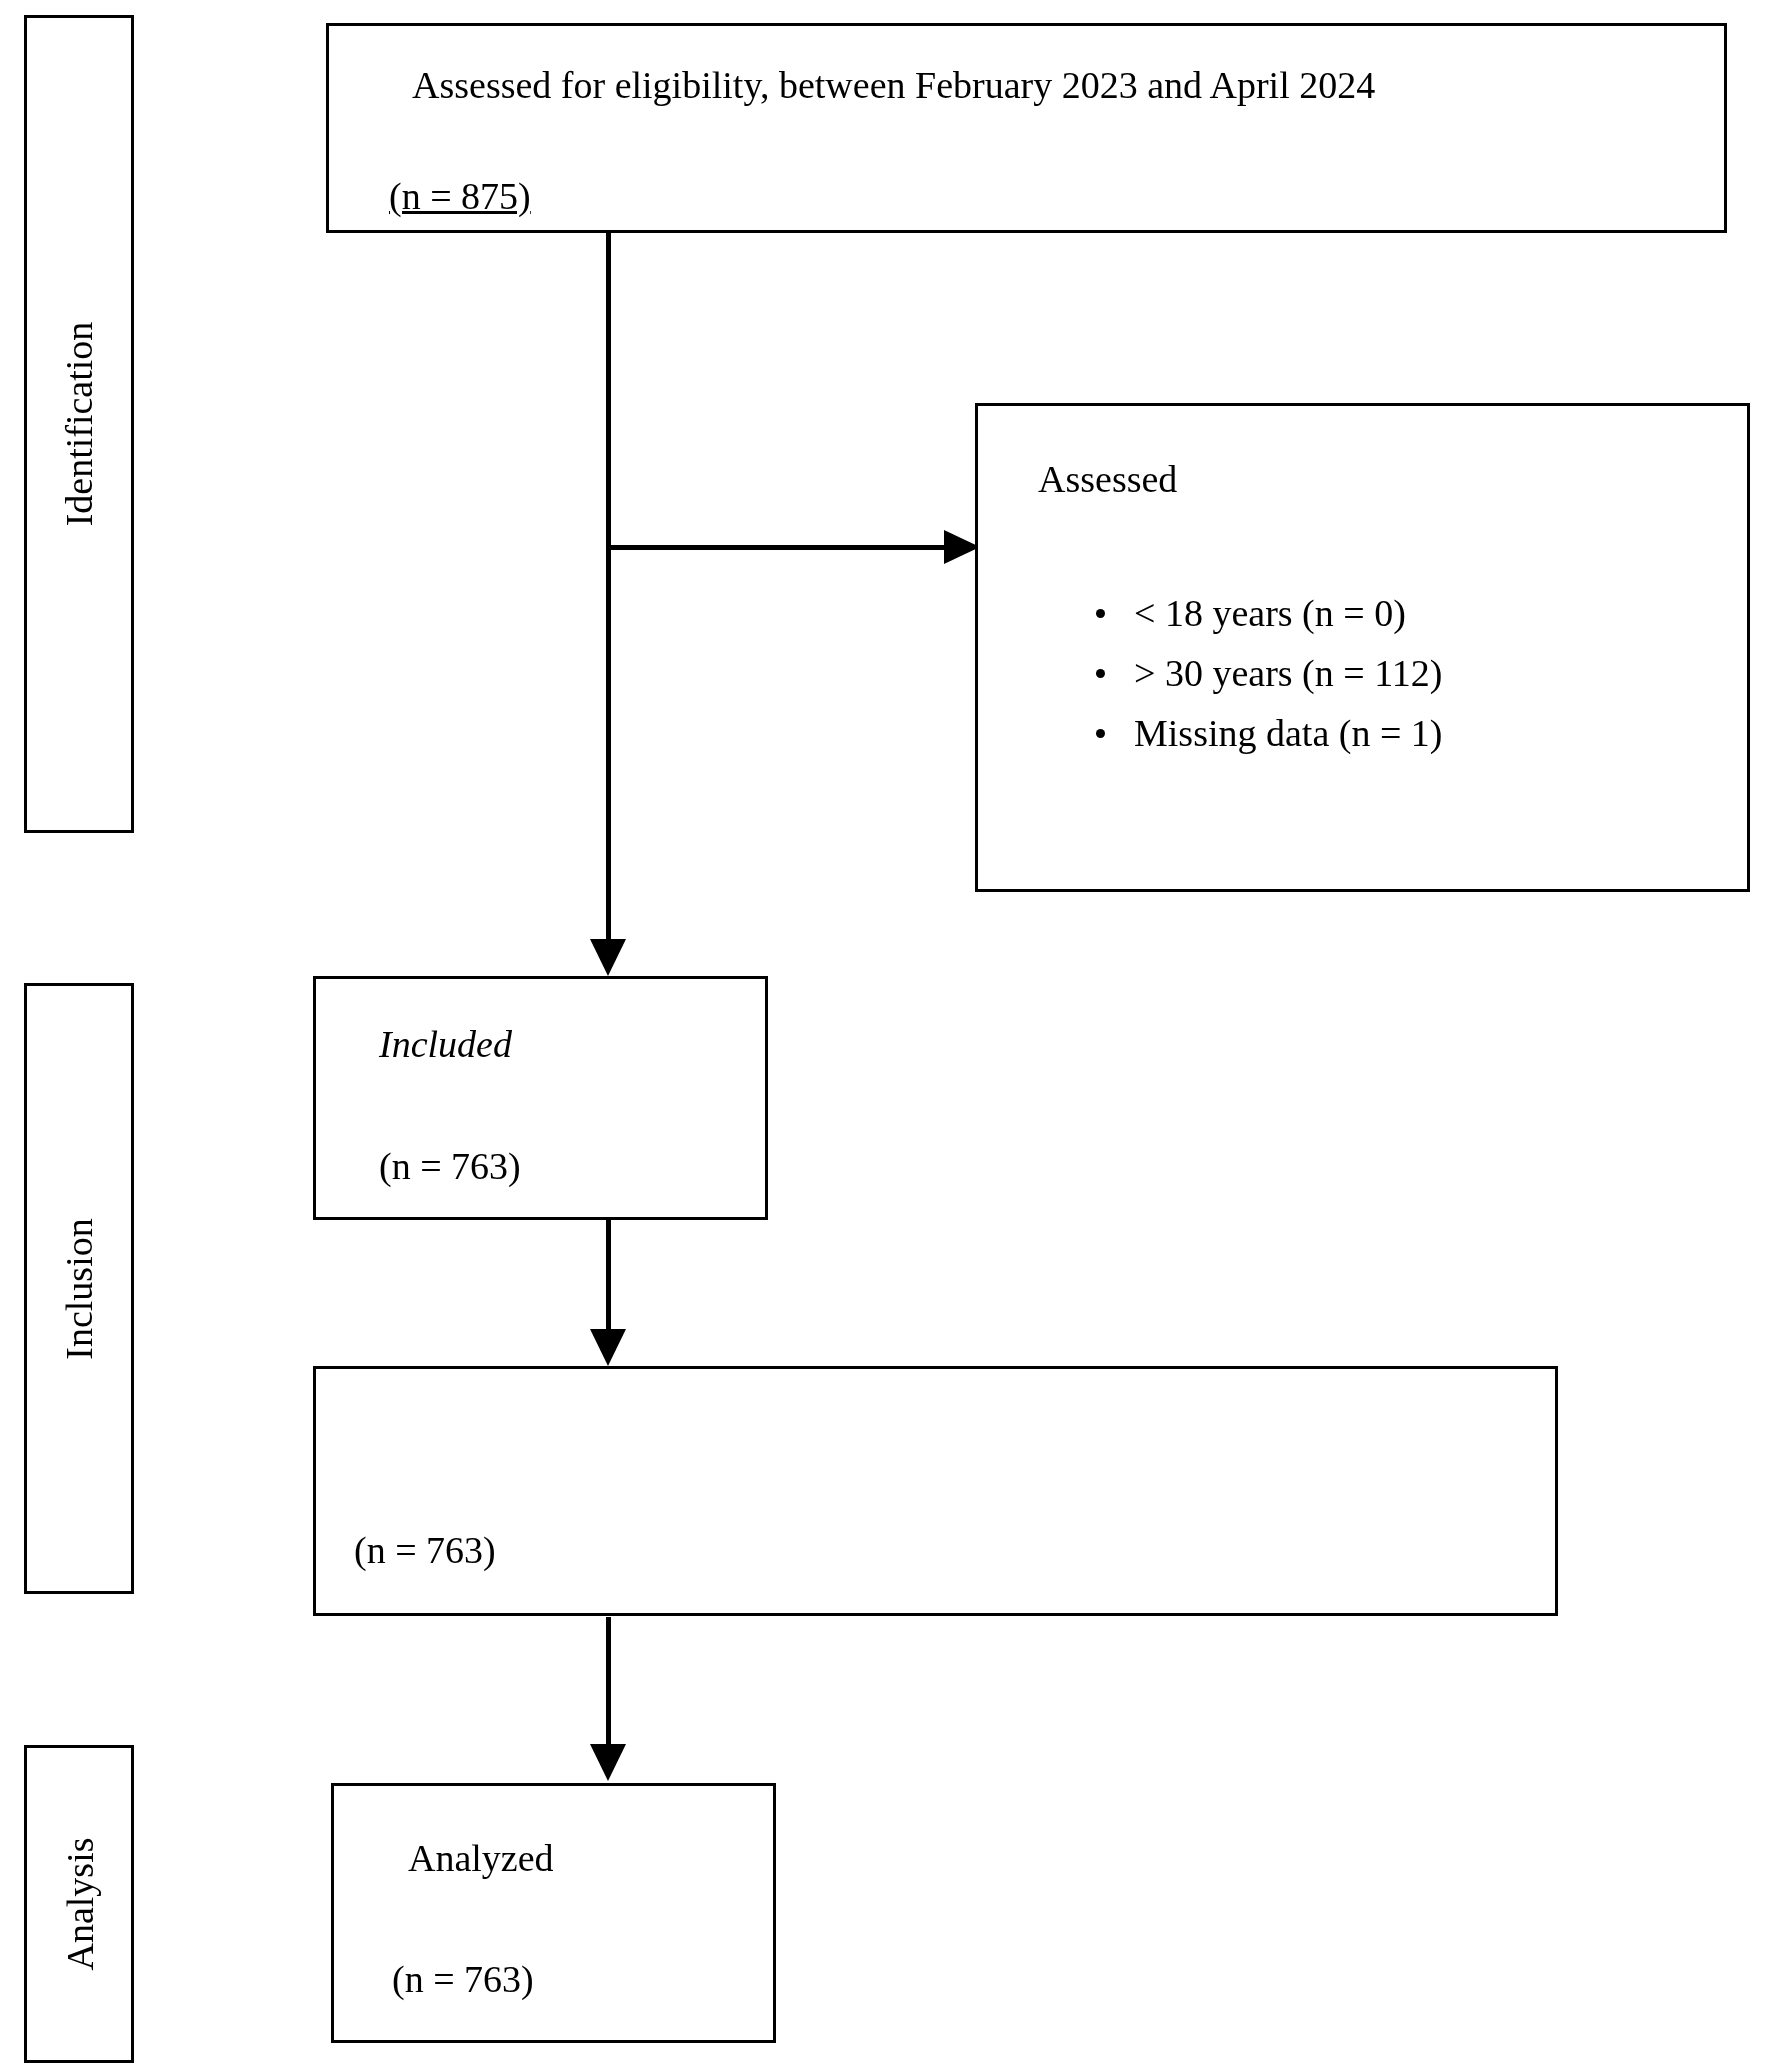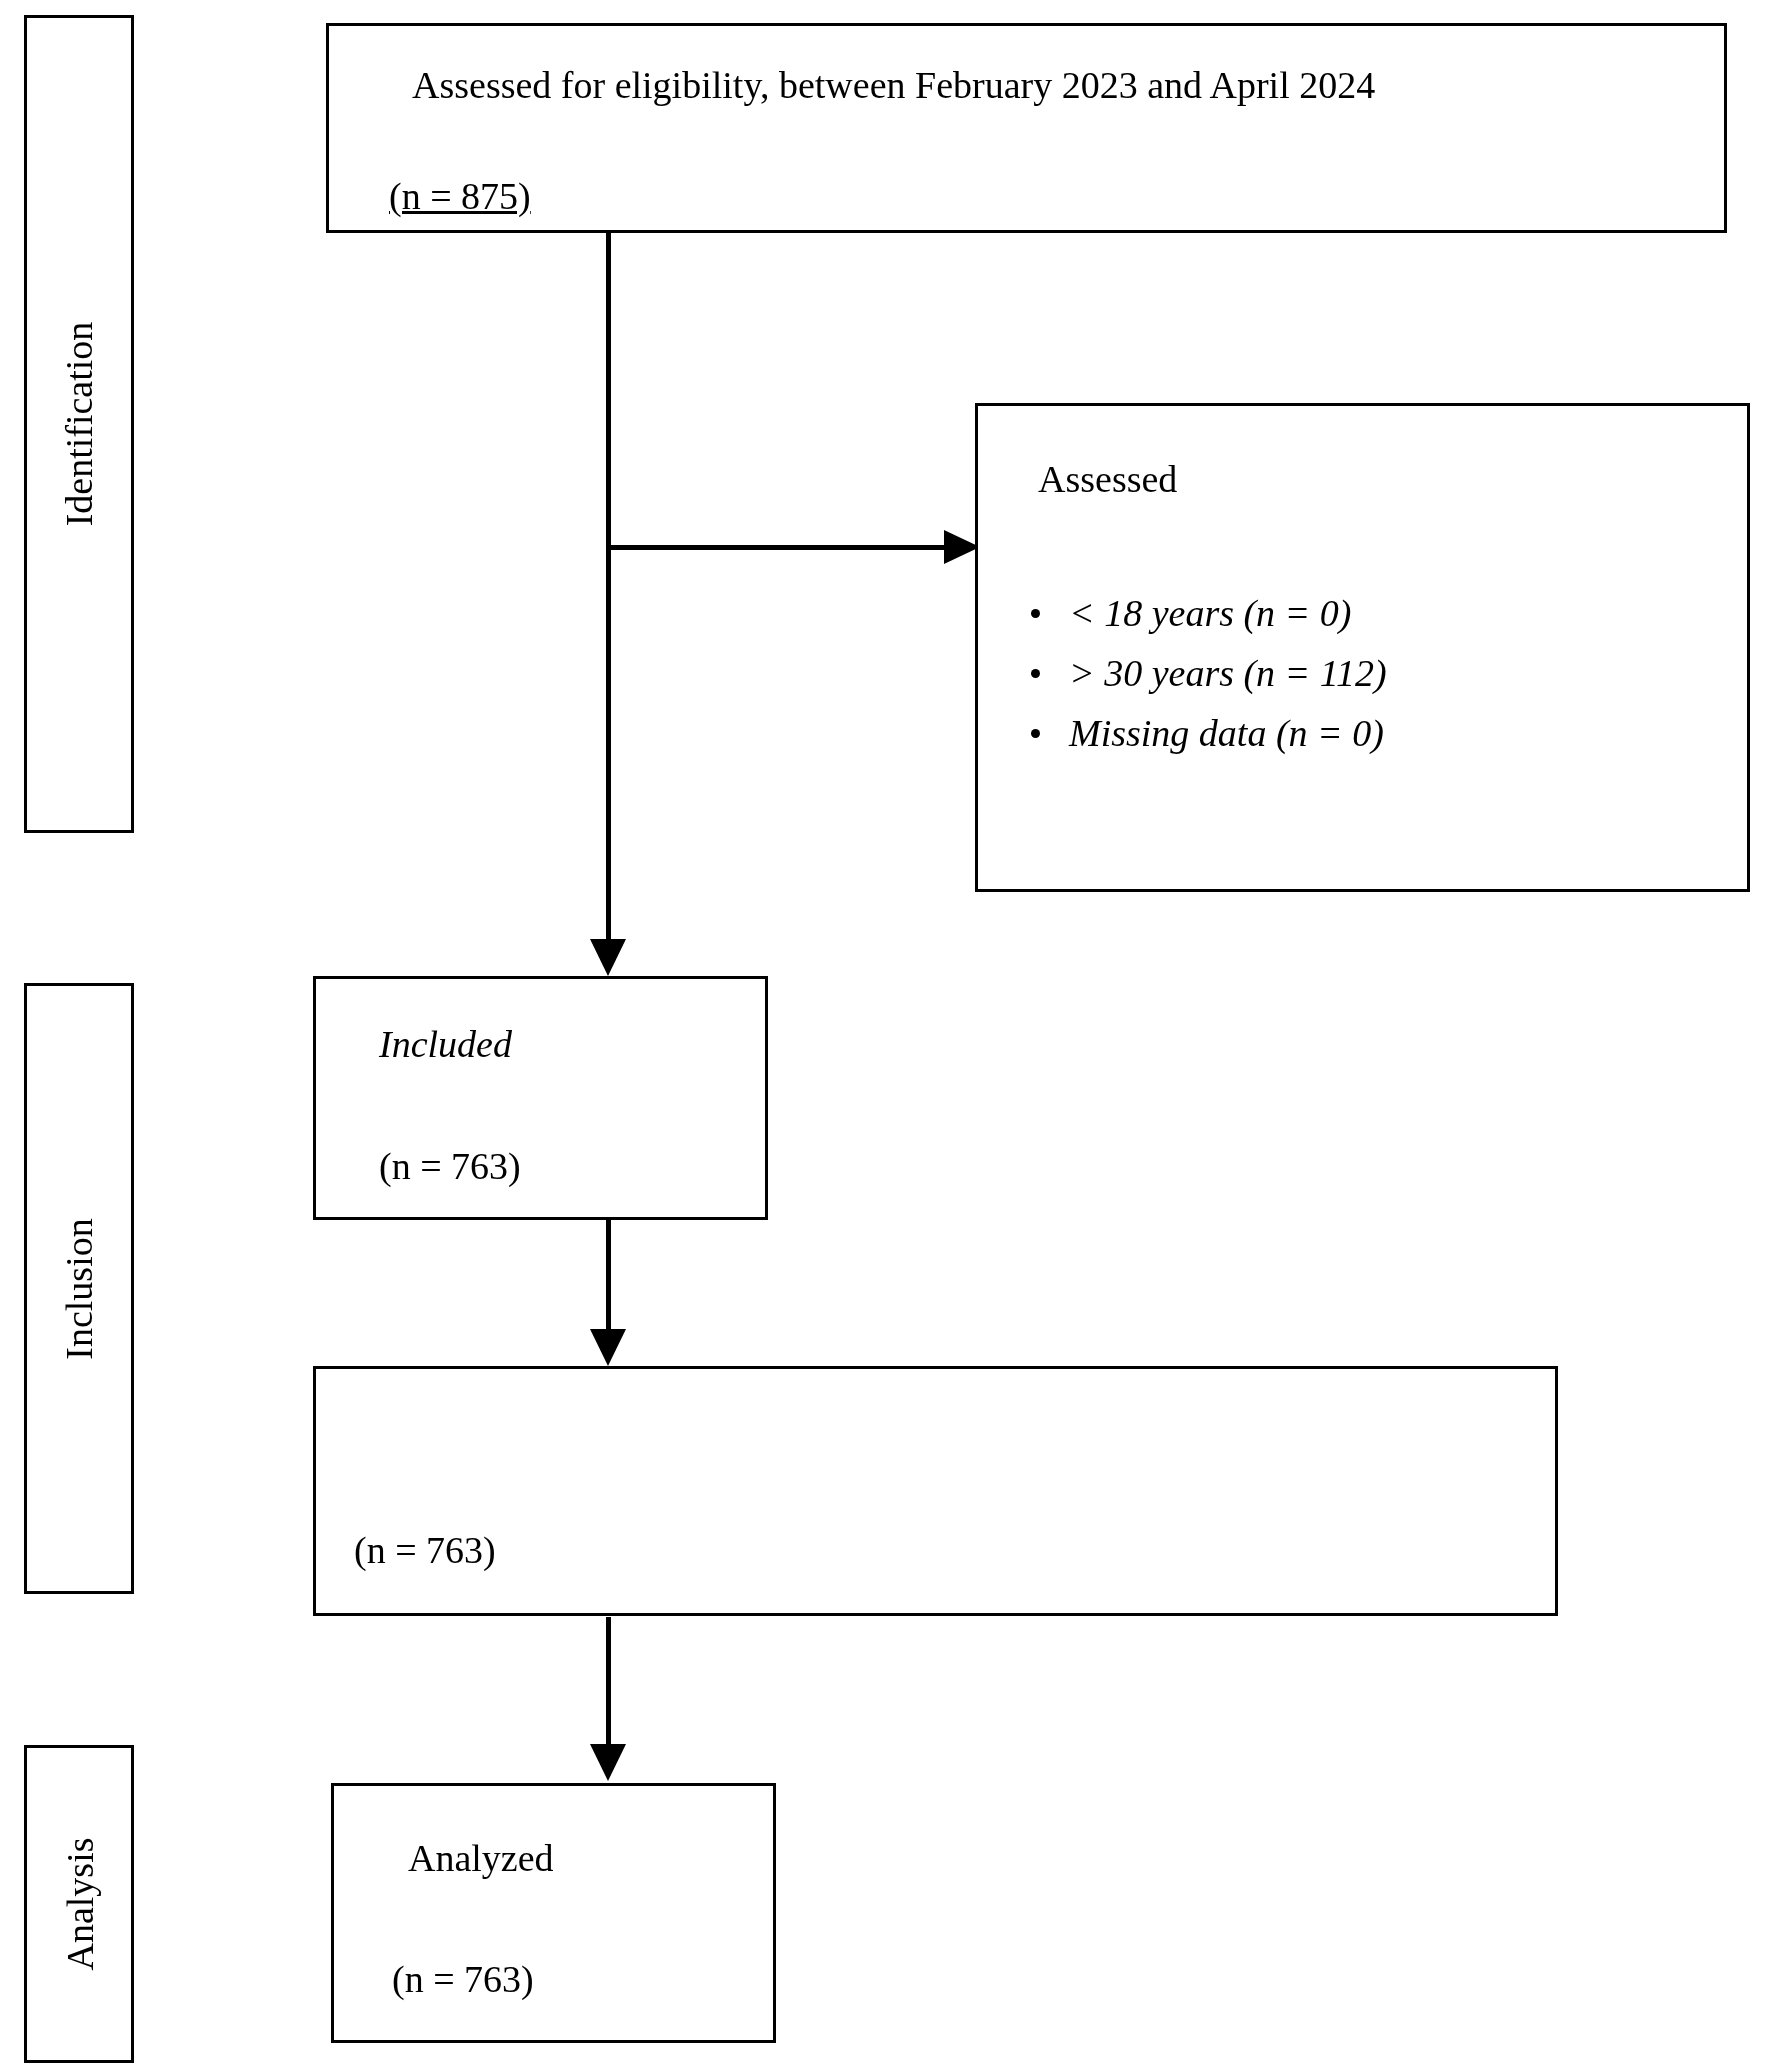--- a/index.html
+++ b/index.html
@@ -114,32 +114,32 @@
   <div class="vline" style="left:606px;top:232px;height:707px;"></div>
   <div class="arrow-down" style="left:590px;top:939px;"></div>
 
   <div class="hline" style="left:606px;top:545px;width:339px;"></div>
   <div class="arrow-right" style="left:944px;top:530px;"></div>
 
   <div class="box" style="left:975px;top:403px;width:775px;height:489px;">
   </div>
   <div class="boxtext" style="left:1038px;top:460px;">Assessed</div>
 
-  <ul class="bullet-list" style="left:1016px;top:594px;font-style:italic;">
+  <ul class="bullet-list" style="left:1081px;top:594px;">
     <li>
       <span class="bdot"></span>
       <span>&lt; 18 years (n = 0)</span>
     </li>
     <li>
       <span class="bdot"></span>
       <span>&gt; 30 years (n = 112)</span>
     </li>
     <li>
       <span class="bdot"></span>
-      <span>Missing data (n = 0)</span>
+      <span>Missing data (n = 1)</span>
     </li>
   </ul>
 
   <div class="box" style="left:313px;top:976px;width:455px;height:244px;">
   </div>
   <div class="boxtext" style="left:379px;top:1025px;font-style:italic;">Included</div>
   <div class="boxtext" style="left:379px;top:1147px;">(n = 763)</div>
 
   <div class="vline" style="left:606px;top:1220px;height:110px;"></div>
   <div class="arrow-down" style="left:590px;top:1329px;"></div>

